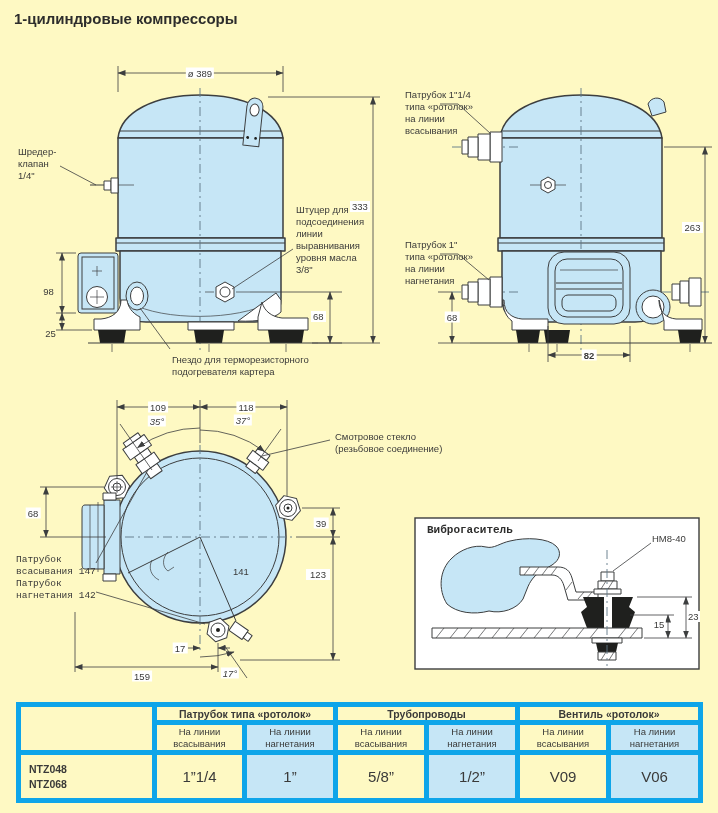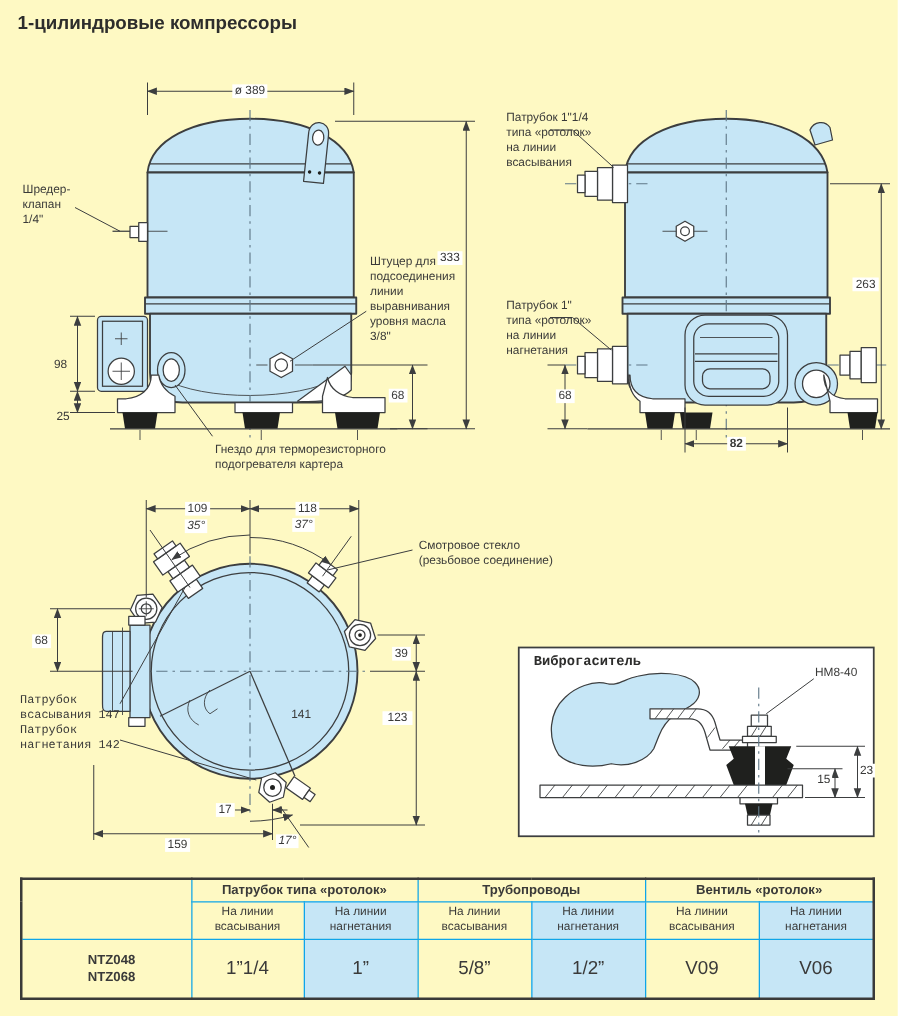--- a/index.html
+++ b/index.html
@@ -9,25 +9,25 @@
   svg.art { position:absolute; left:0; top:0; }
   .lbl { position:absolute; font-size:9.5px; line-height:1.26; white-space:pre-line; color:#3a3a39; }
   .dimlbl { position:absolute; font-size:9.5px; color:#3a3a39; background:#fff; padding:0 2px; white-space:nowrap; }
   .ctr { transform:translate(-50%,-50%); }
   .rt { text-align:center; }
   .it { font-style:italic; }
   .boxtitle { position:absolute; font-size:11px; font-weight:bold; color:#2d2d2c;font-family:Liberation Mono, monospace; }
   
   .spec { position:absolute; left:16px; top:702px; width:682px; }
   .spec table { width:100%; border-collapse:collapse; border:2px solid #3a3a39; table-layout:fixed; }
-  .spec td { border:1px solid #0ea5e9; text-align:center; vertical-align:middle; color:#3a3a39; }
+  .spec td { border:5px solid #0ea5e9; text-align:center; vertical-align:middle; color:#3a3a39; }
   .spec .group td, .spec td.group { font-size:10.5px; font-weight:bold; height:18px; }
   .spec td.sub { font-size:9.5px; line-height:1.25; white-space:pre-line; height:30px; }
   .spec td.val { font-size:15px; height:48px; }
-  .spec td.model { font-size:10.5px; font-weight:bold; text-align:center; padding-left:8px; white-space:pre-line; line-height:1.35; }
+  .spec td.model { font-size:10.5px; font-weight:bold; text-align:left; padding-left:8px; white-space:pre-line; line-height:1.35; }
   .hl { background:#c6e6f6; }
   
   .ol  { fill:#c6e6f6; stroke:#3c3e3f; stroke-width:1.5; stroke-linejoin:round; }
   .ol2 { fill:#c6e6f6; stroke:#3c3e3f; stroke-width:1; stroke-linejoin:round; }
   .wf  { fill:#ffffff; stroke:#3c3e3f; stroke-width:1; stroke-linejoin:round; }
   .ln  { fill:none; stroke:#3c3e3f; stroke-width:1; }
   .thin{ fill:none; stroke:#3c3e3f; stroke-width:0.7; }
   .dim { fill:none; stroke:#3c3e3f; stroke-width:0.8; }
   .cl  { fill:none; stroke:#5f7787; stroke-width:0.9; stroke-dasharray:9 4 2 4; }
   .blk { fill:#1f201e; stroke:none; }

